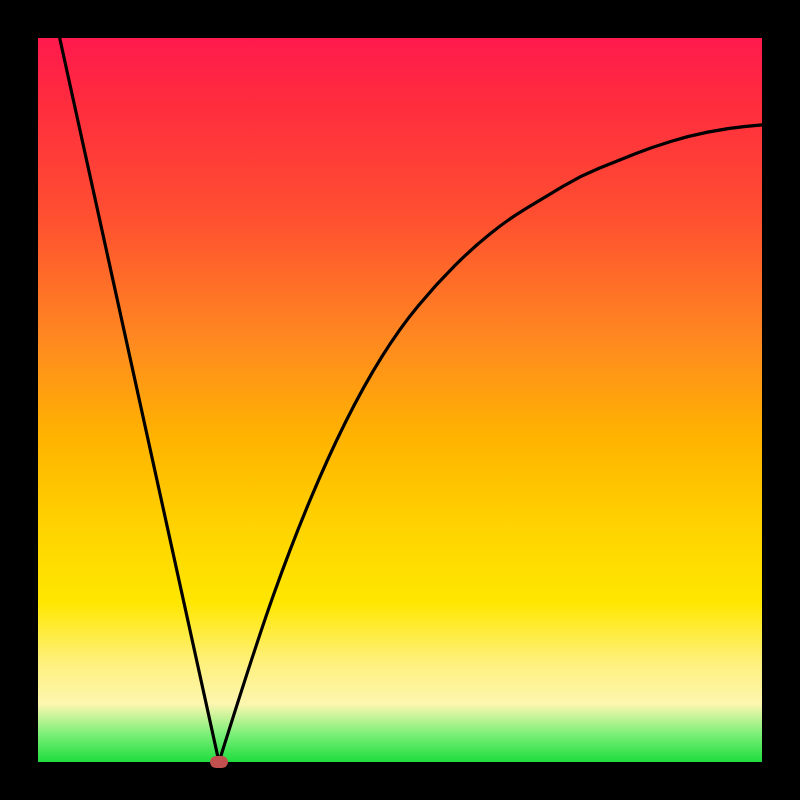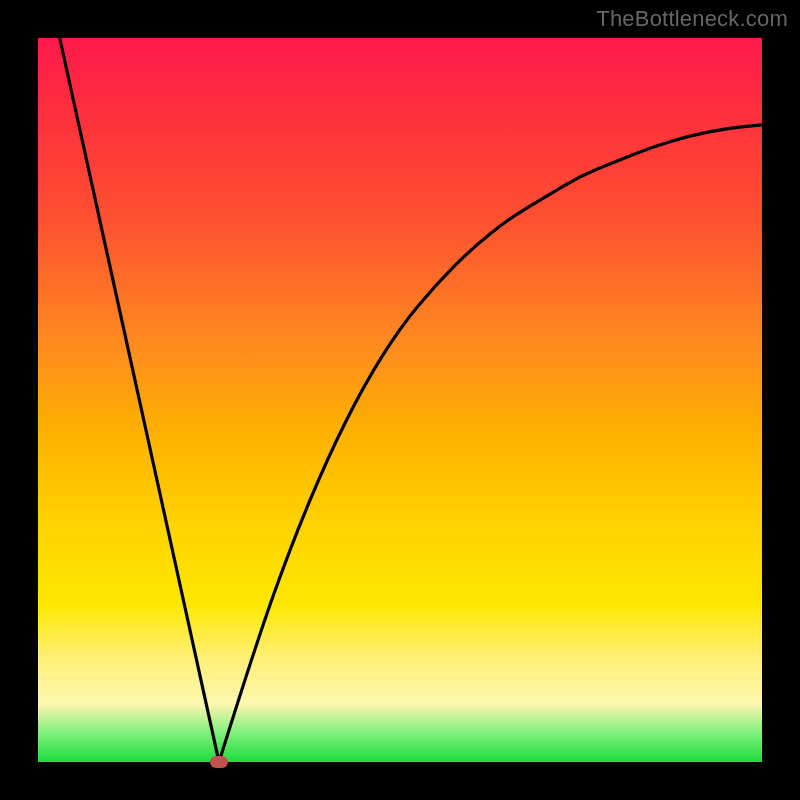--- a/index.html
+++ b/index.html
@@ -62,21 +62,20 @@
     height: 12px;
     border-radius: 6px;
     background: #c1504f;
     transform: translate(-50%, -50%);
   }
 </style>
 </head>
 <body>
 
 <div class="frame">
-  <div class="watermark">TheBottleneck.com</div>
 
   <div class="plot">
     <svg class="curve" viewBox="0 0 724 724" preserveAspectRatio="none">
       <path fill="none" stroke="#000" stroke-width="3.2" stroke-linecap="round" d="M 21.7 0.0 L 181.0 724.0"></path>
       <path fill="none" stroke="#000" stroke-width="3.2" stroke-linecap="round" d="M 181.0 724.0 Q 217.2 608.2 235.3 557.5 Q 253.4 506.8 271.5 463.4 Q 289.6 419.9 307.7 383.7 Q 325.8 347.5 343.9 318.6 Q 362.0 289.6 380.1 267.9 Q 398.2 246.2 416.3 228.1 Q 434.4 210.0 452.5 195.5 Q 470.6 181.0 488.7 170.1 Q 506.8 159.3 524.9 148.4 Q 543.0 137.6 561.1 130.3 Q 579.2 123.1 597.3 115.8 Q 615.4 108.6 633.5 103.2 Q 651.6 97.7 669.7 94.1 Q 687.8 90.5 705.9 88.7 T 724.0 86.9"></path>
     </svg>
     <div class="marker" style="left: 181px; top: 724px; background: rgb(193, 80, 79);"></div>
   </div>
 </div>
 

